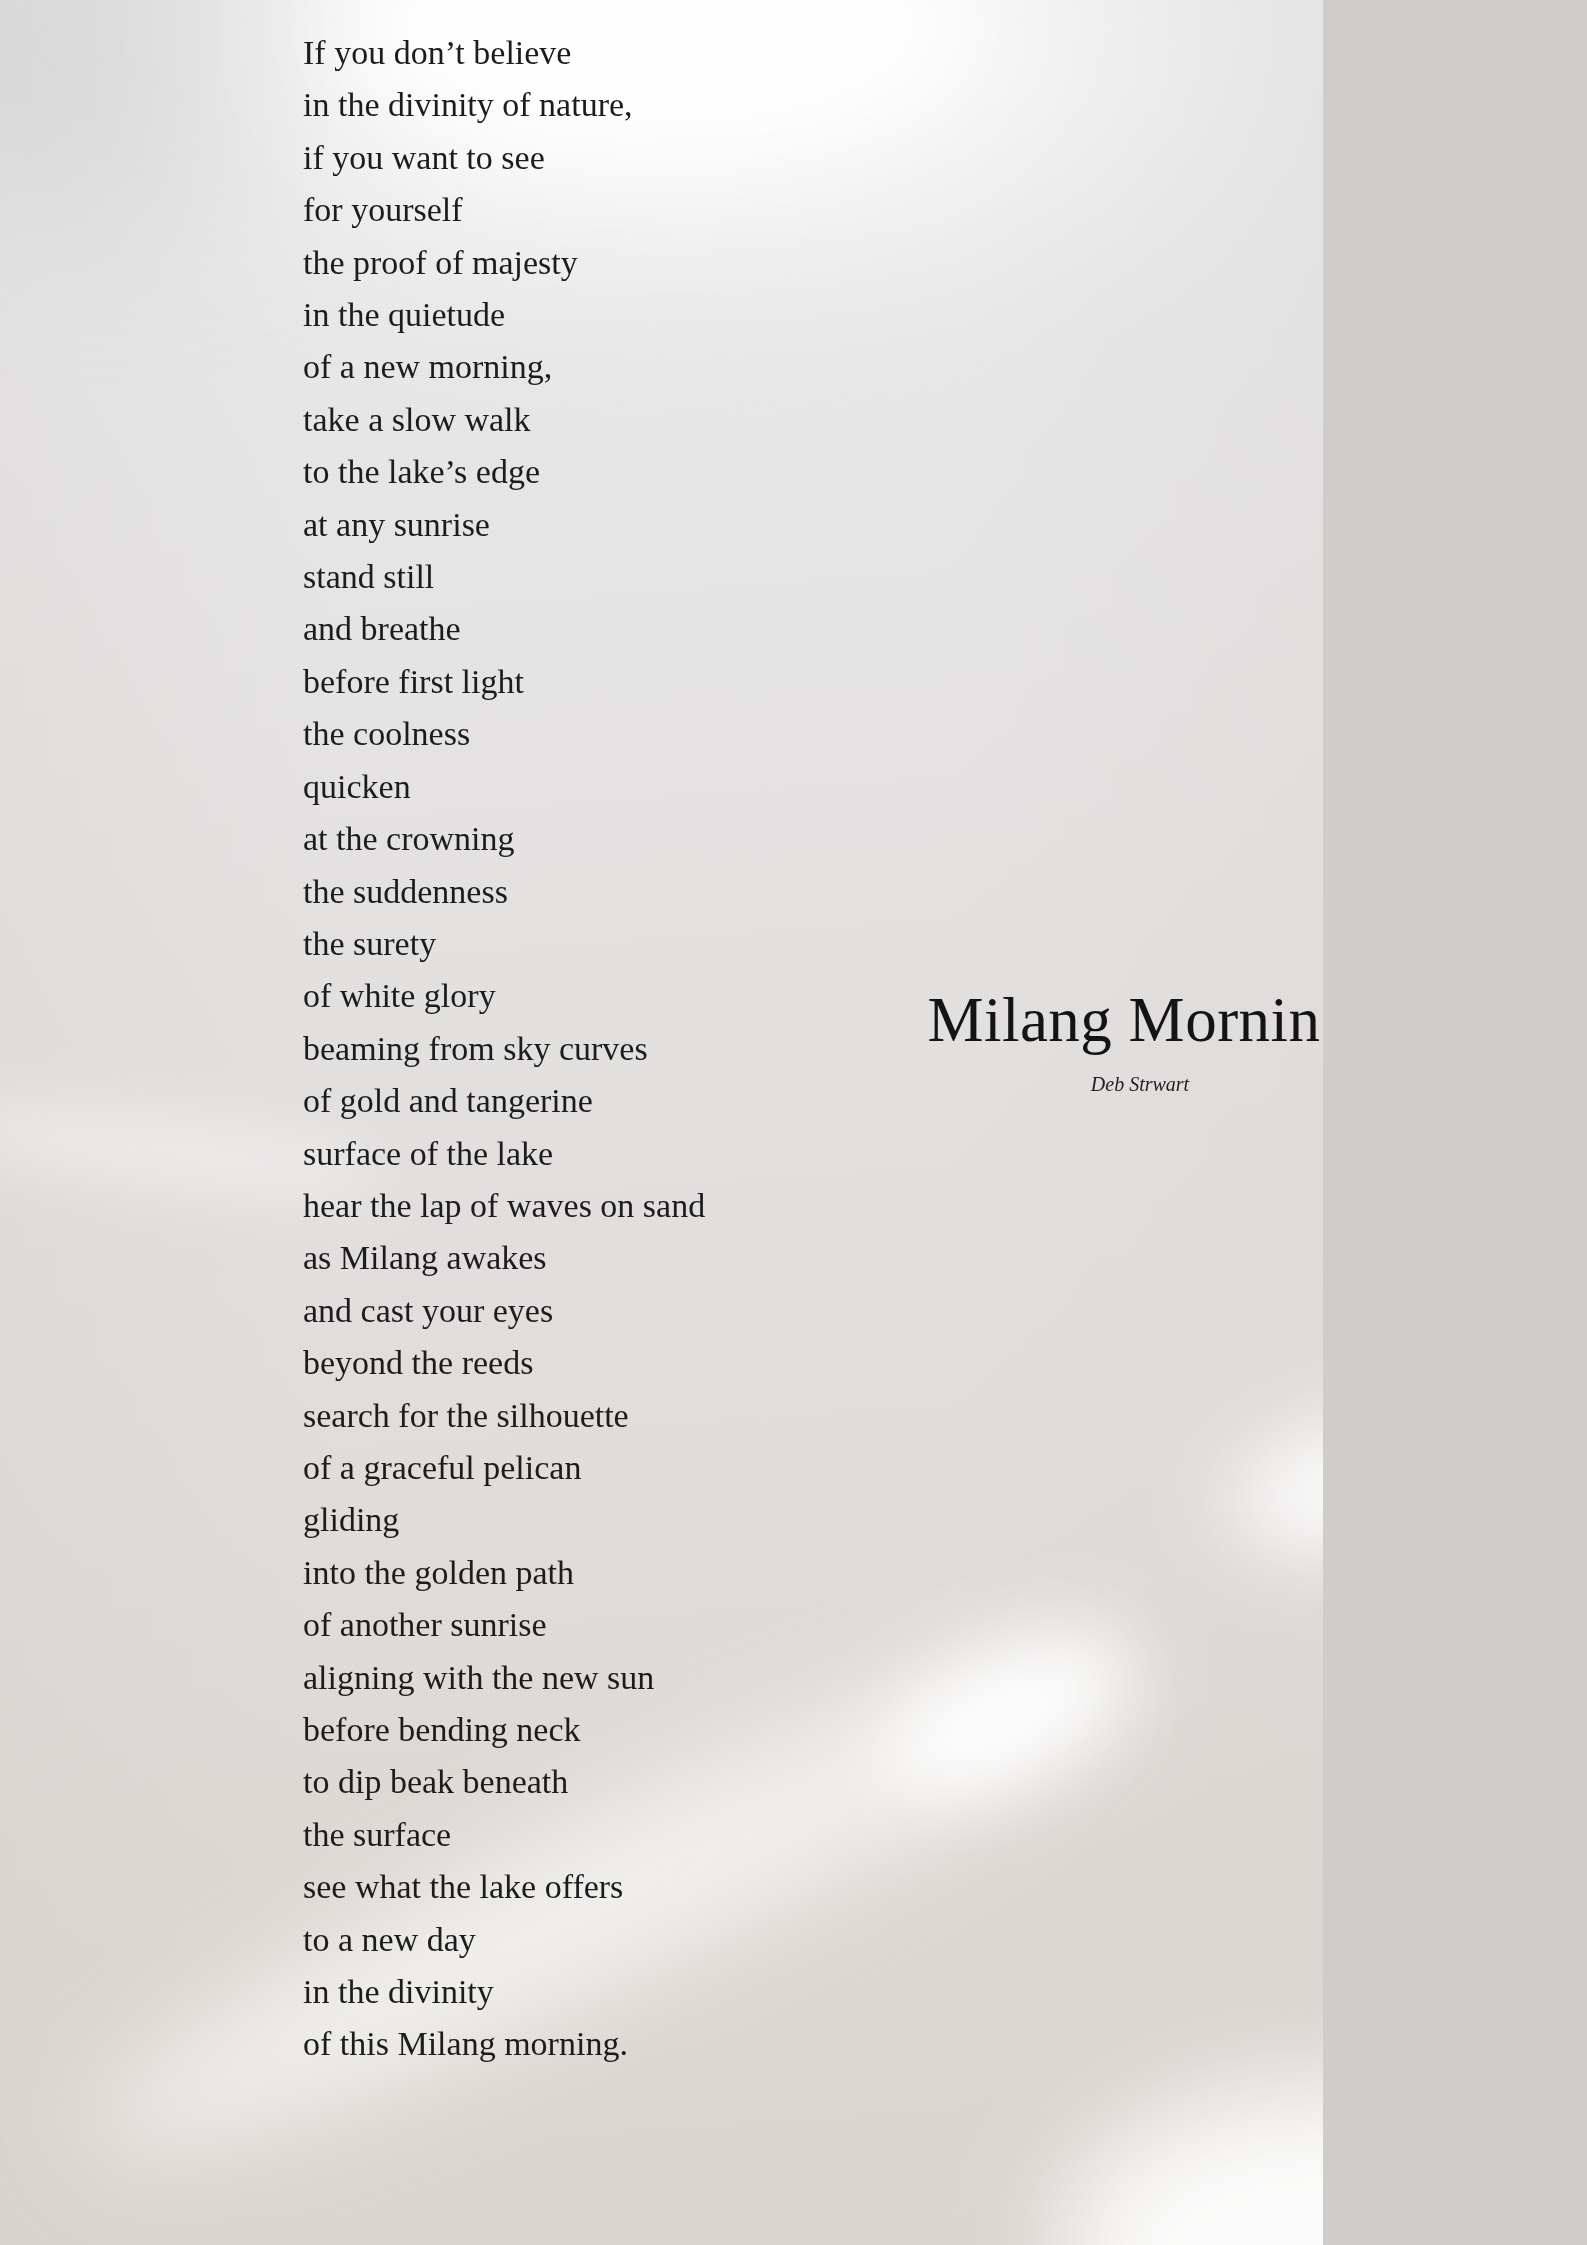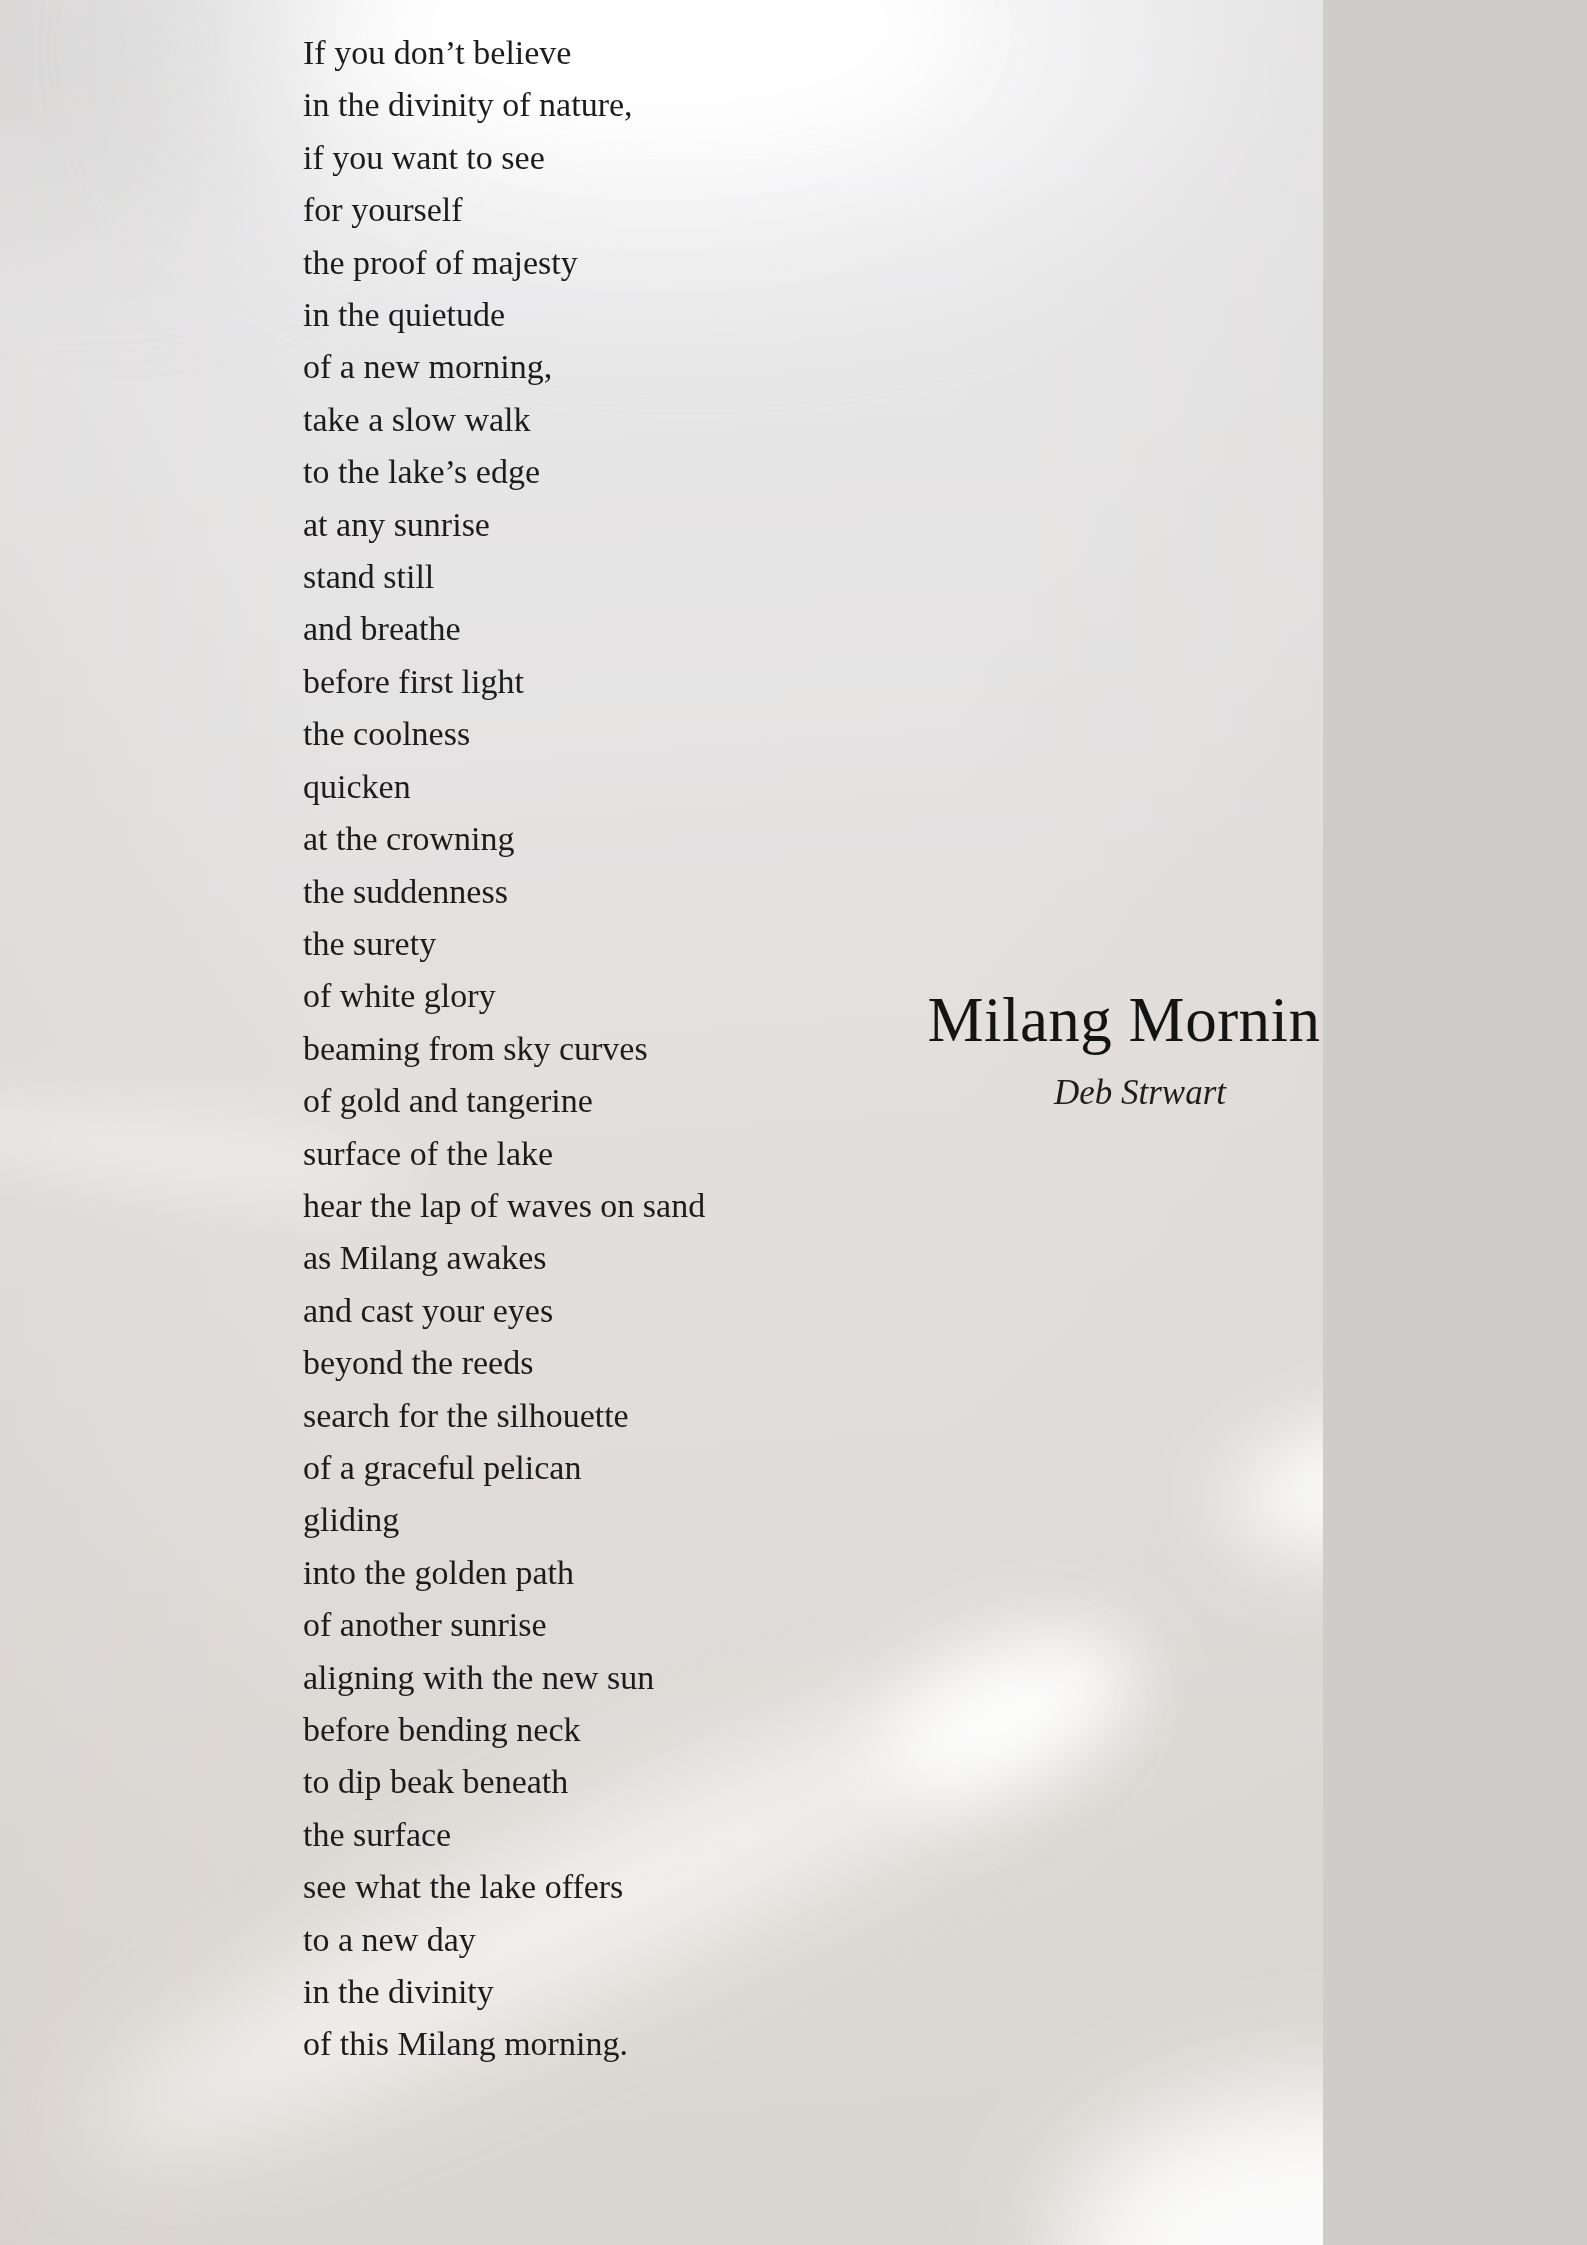--- a/index.html
+++ b/index.html
@@ -64,21 +64,21 @@
   }
   .title-block h1 {
     margin: 0;
     font-size: 63px;
     font-weight: normal;
     line-height: 1.15;
     letter-spacing: 0.5px;
   }
   .title-block .author {
     margin-top: 17px;
-    font-size: 35px;
+    font-size: 20px;
     font-style: italic;
     color: #1e1e1e;
   }
 </style>
 </head>
 <body>
 
 <div class="canvas">
 
   <div class="bg">

